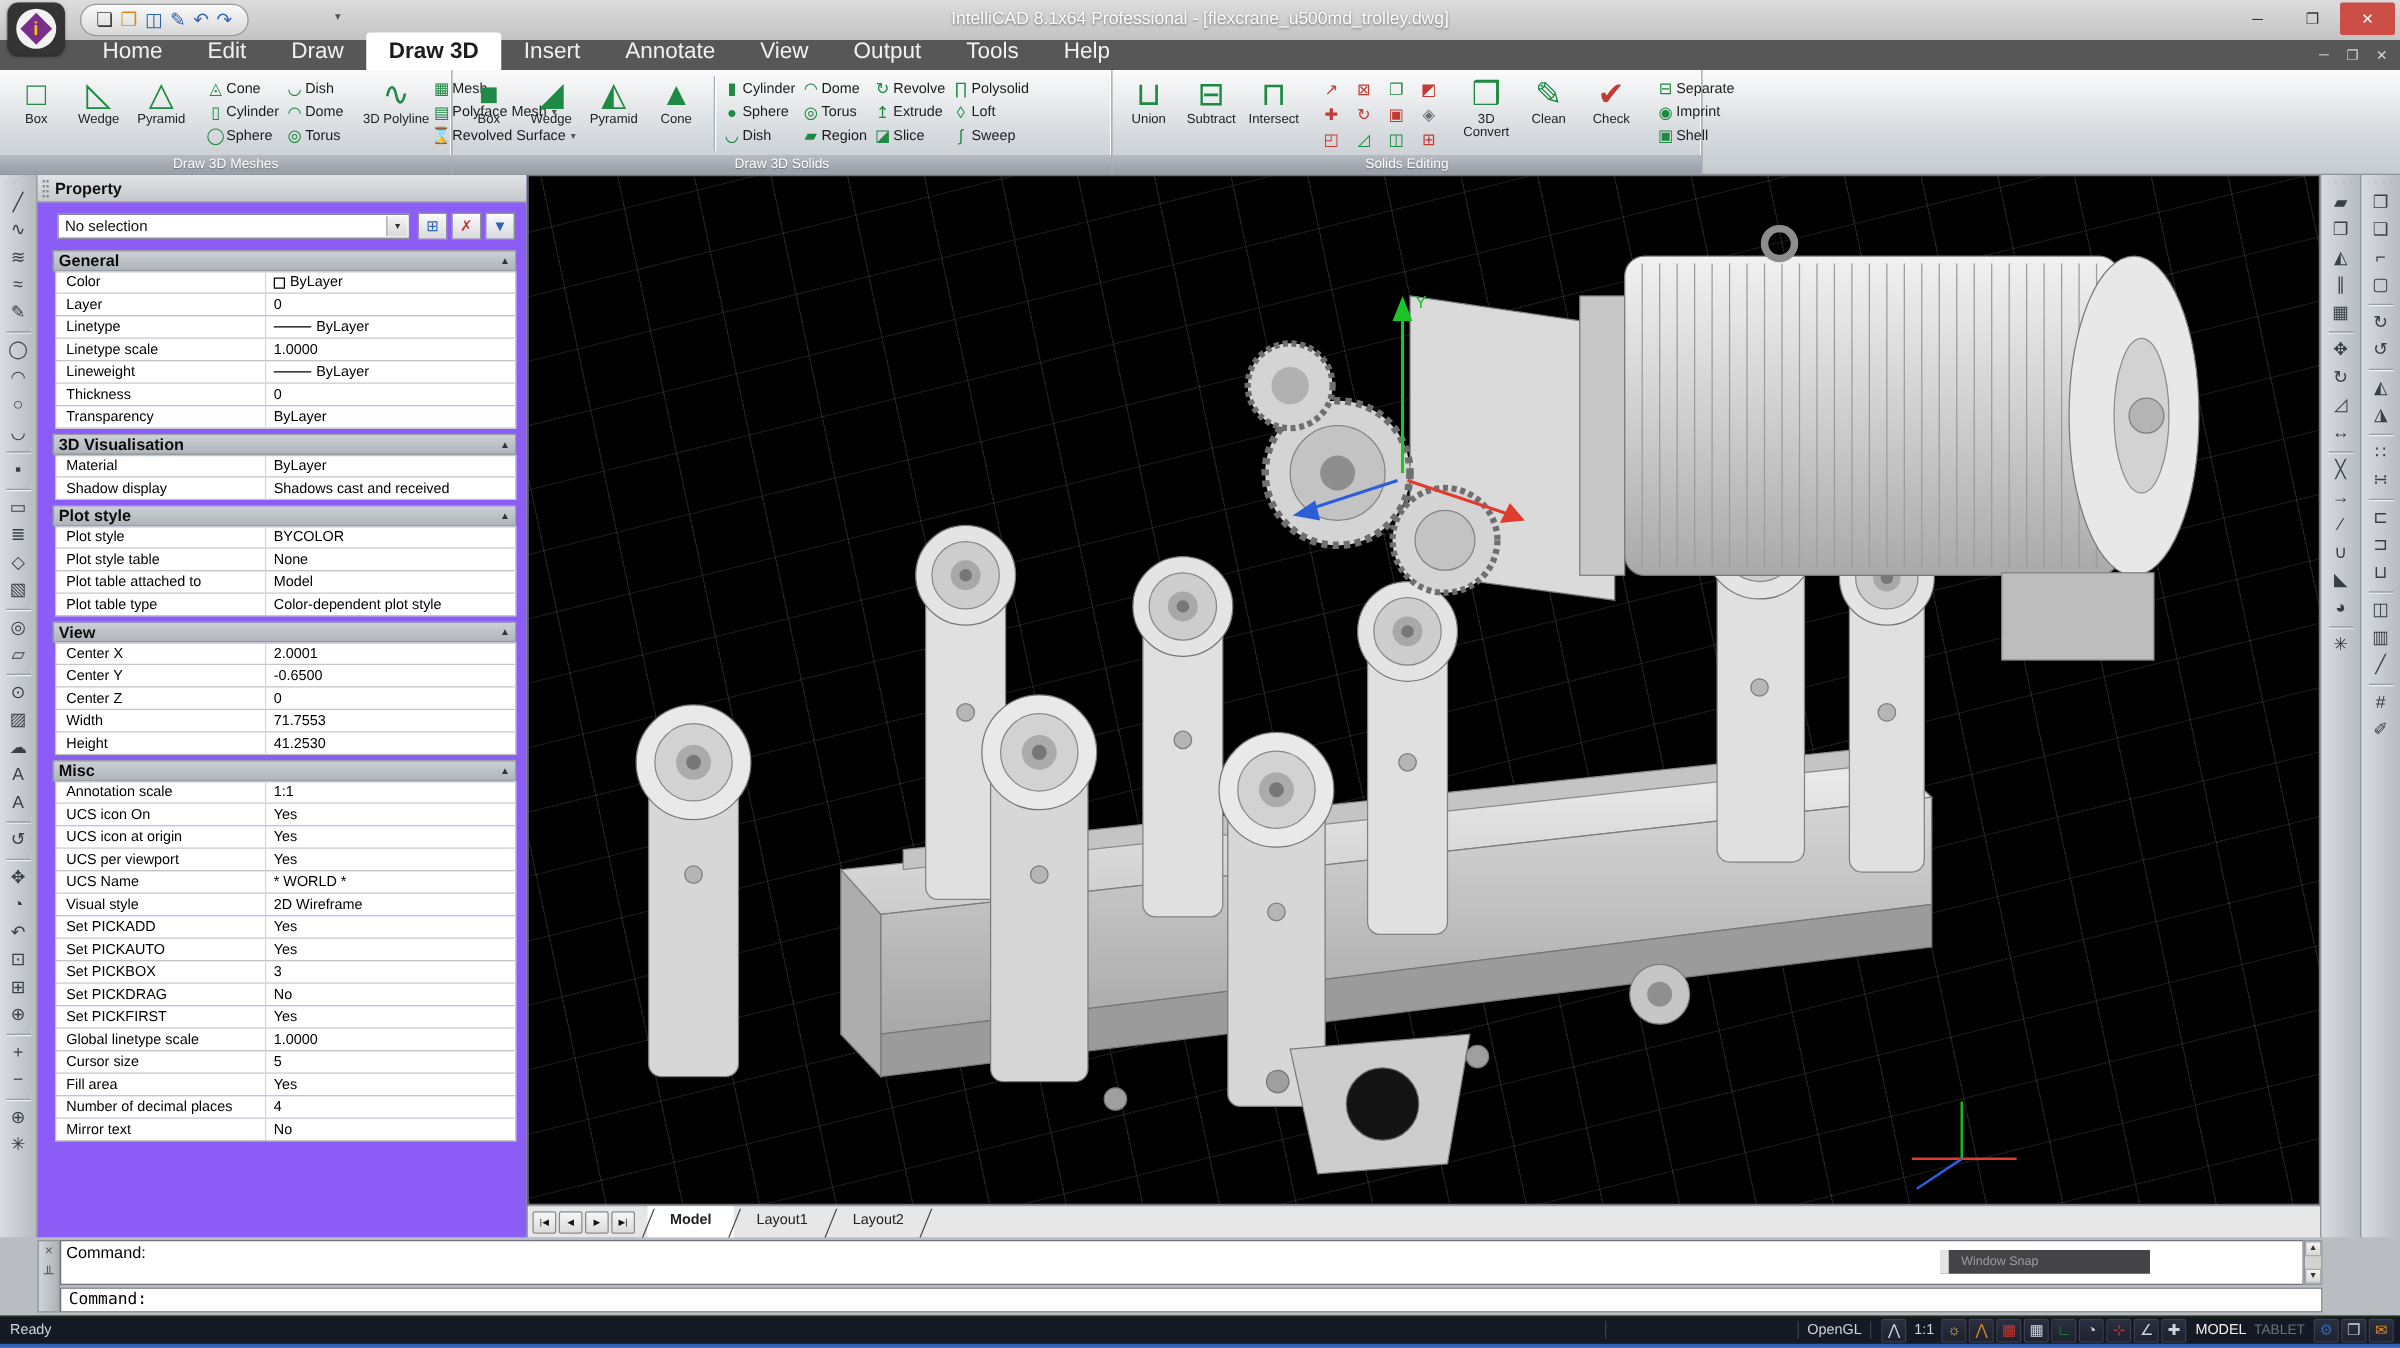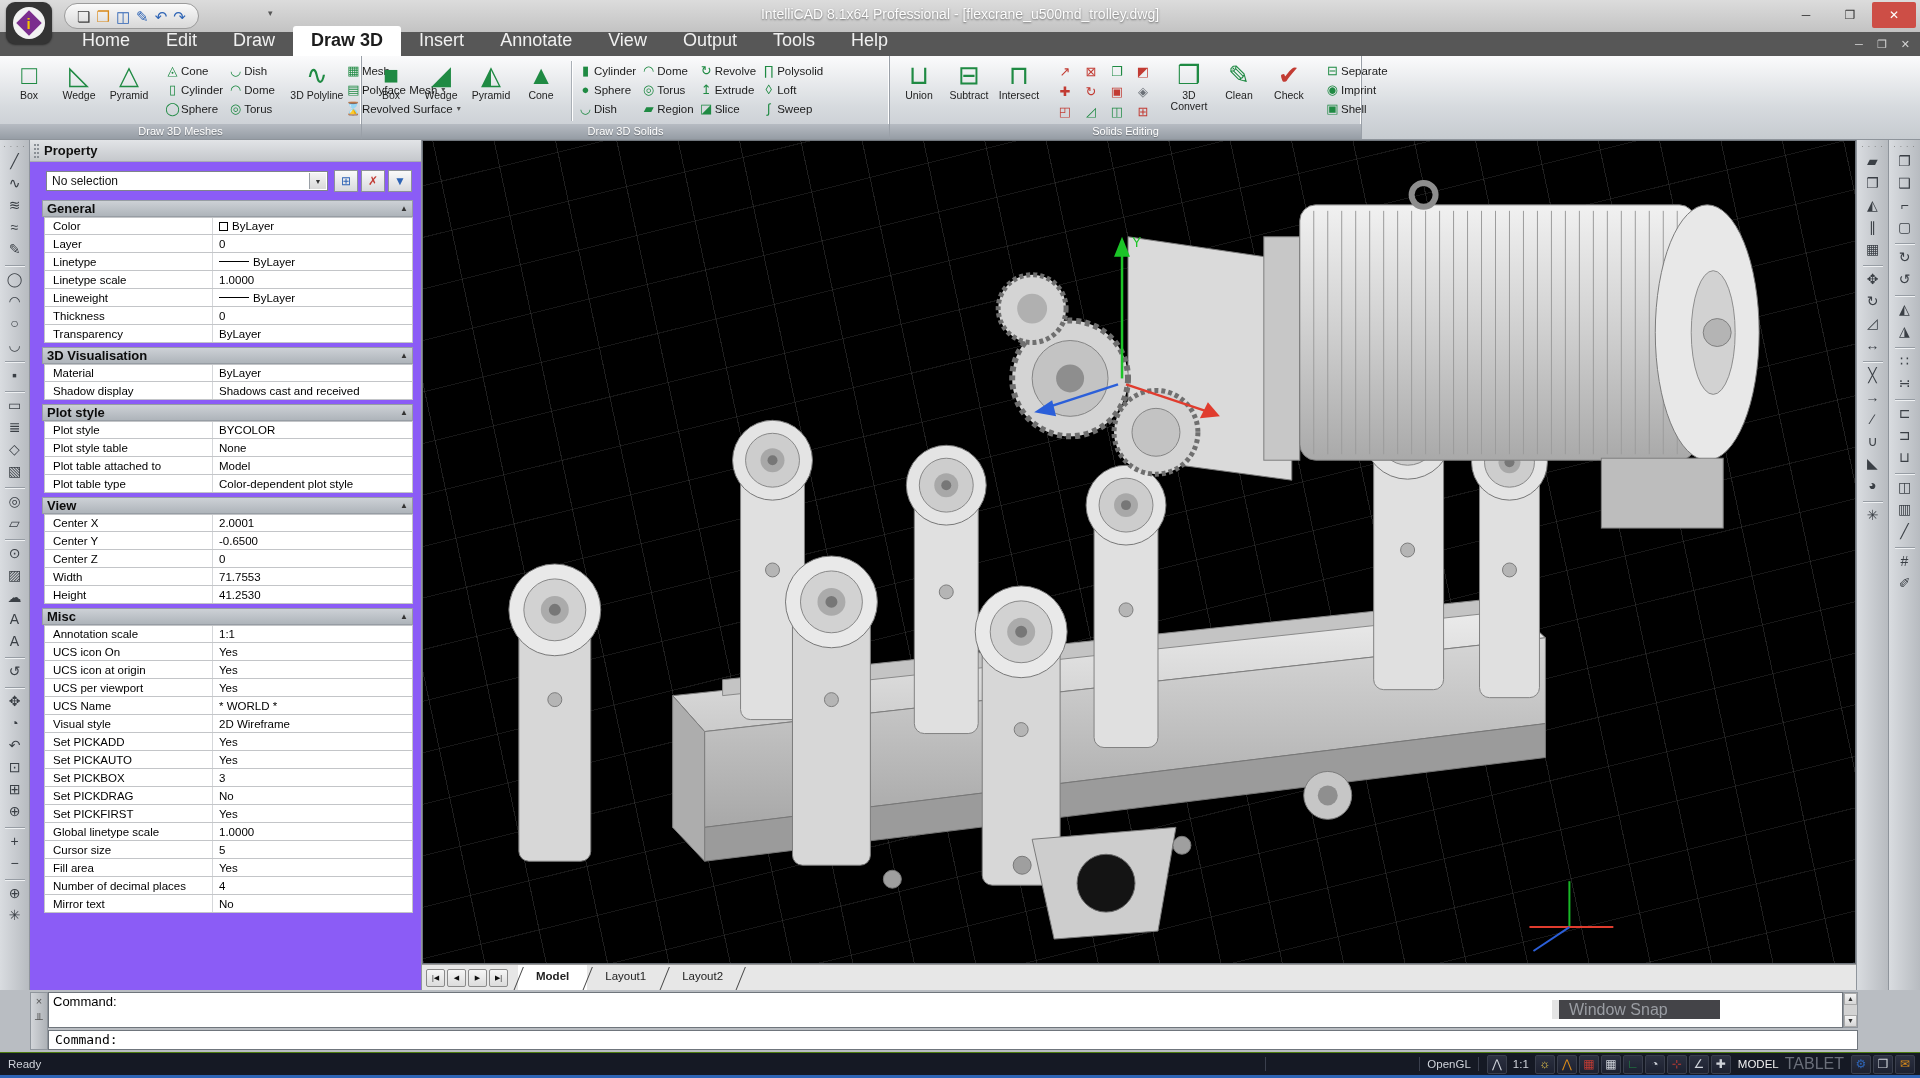--- a/index.html
+++ b/index.html
@@ -115,35 +115,35 @@
     border:1px solid #8f959c;display:flex;flex-direction:column;align-items:center;gap:8px;padding-top:3px;}
   .cmd-strip span{font-size:11px;color:#555;line-height:10px;cursor:default;}
   .cmd-hist{position:absolute;left:48px;right:77px;top:2px;height:36px;background:#fff;border:1px solid #6f757c;
     font-family:"DejaVu Sans Mono",monospace;font-size:13px;color:#000;padding:1px 4px;line-height:16px;overflow:hidden;}
   .cmd-scroll{position:absolute;right:62px;top:2px;width:15px;height:36px;background:#d3d3d3;border:1px solid #8f959c;
     display:flex;flex-direction:column;justify-content:space-between;align-items:center;}
   .cmd-scroll span{font-size:7px;color:#333;line-height:10px;background:linear-gradient(#f4f4f4,#d6d6d6);width:13px;text-align:center;border:1px solid #aaa;}
   .cmd-input{position:absolute;left:48px;right:62px;top:40px;height:20px;background:#fff;border:1px solid #6f757c;
     font-family:"DejaVu Sans Mono",monospace;font-size:13px;color:#000;padding:1px 6px;}
   .cmd-ghost{position:absolute;right:200px;top:10px;width:168px;height:19px;background:rgba(52,52,56,.92);
-    border-left:7px solid #e4e4e4;color:#9a9da3;font-size:16px;display:flex;align-items:center;padding-left:10px;}
+    border-left:7px solid #e4e4e4;color:#9a9da3;font-size:10px;display:flex;align-items:center;padding-left:10px;}
 
   
   .status{position:absolute;left:0;top:1052px;width:1920px;height:26px;background:#151924;
     border-top:1px solid #4d7c0f;border-bottom:3px solid #2e64b5;display:flex;align-items:center;color:#cfd3da;font-size:11.5px;}
   .st-ready{margin-left:8px;}
   .st-spacer{flex:1;}
   .st-sep{width:1px;height:14px;background:#3a3f4d;margin:0 7px;}
   .st-coords{letter-spacing:.3px;margin-top:48px;}
   .st-icon{width:20px;height:19px;display:flex;align-items:center;justify-content:center;font-size:12px;
     background:linear-gradient(#2b3040,#1d2130);border:1px solid #3a3f4d;border-radius:2px;margin:0 1px;cursor:default;}
   .st-icon[data-kind="text"]{width:auto;padding:0 4px;background:none;border:none;font-size:11.5px;}
   .st-icon[data-color="light"]{color:#cfd3da;} .st-icon[data-color="yellow"]{color:#e6c34a;}
   .st-model{font-size:11.5px;color:#f0f0f0;margin:0 6px;}
-  .st-tablet{font-size:16px;color:#6a6f7a;margin-right:6px;}
+  .st-tablet{font-size:11px;color:#6a6f7a;margin-right:6px;}
 </style>
 </head>
 <body>
 
 <div class="app">
 
   <div class="titlebar">
     <div class="logo">
       <div class="logo-ring">
         <div class="logo-diamond">

